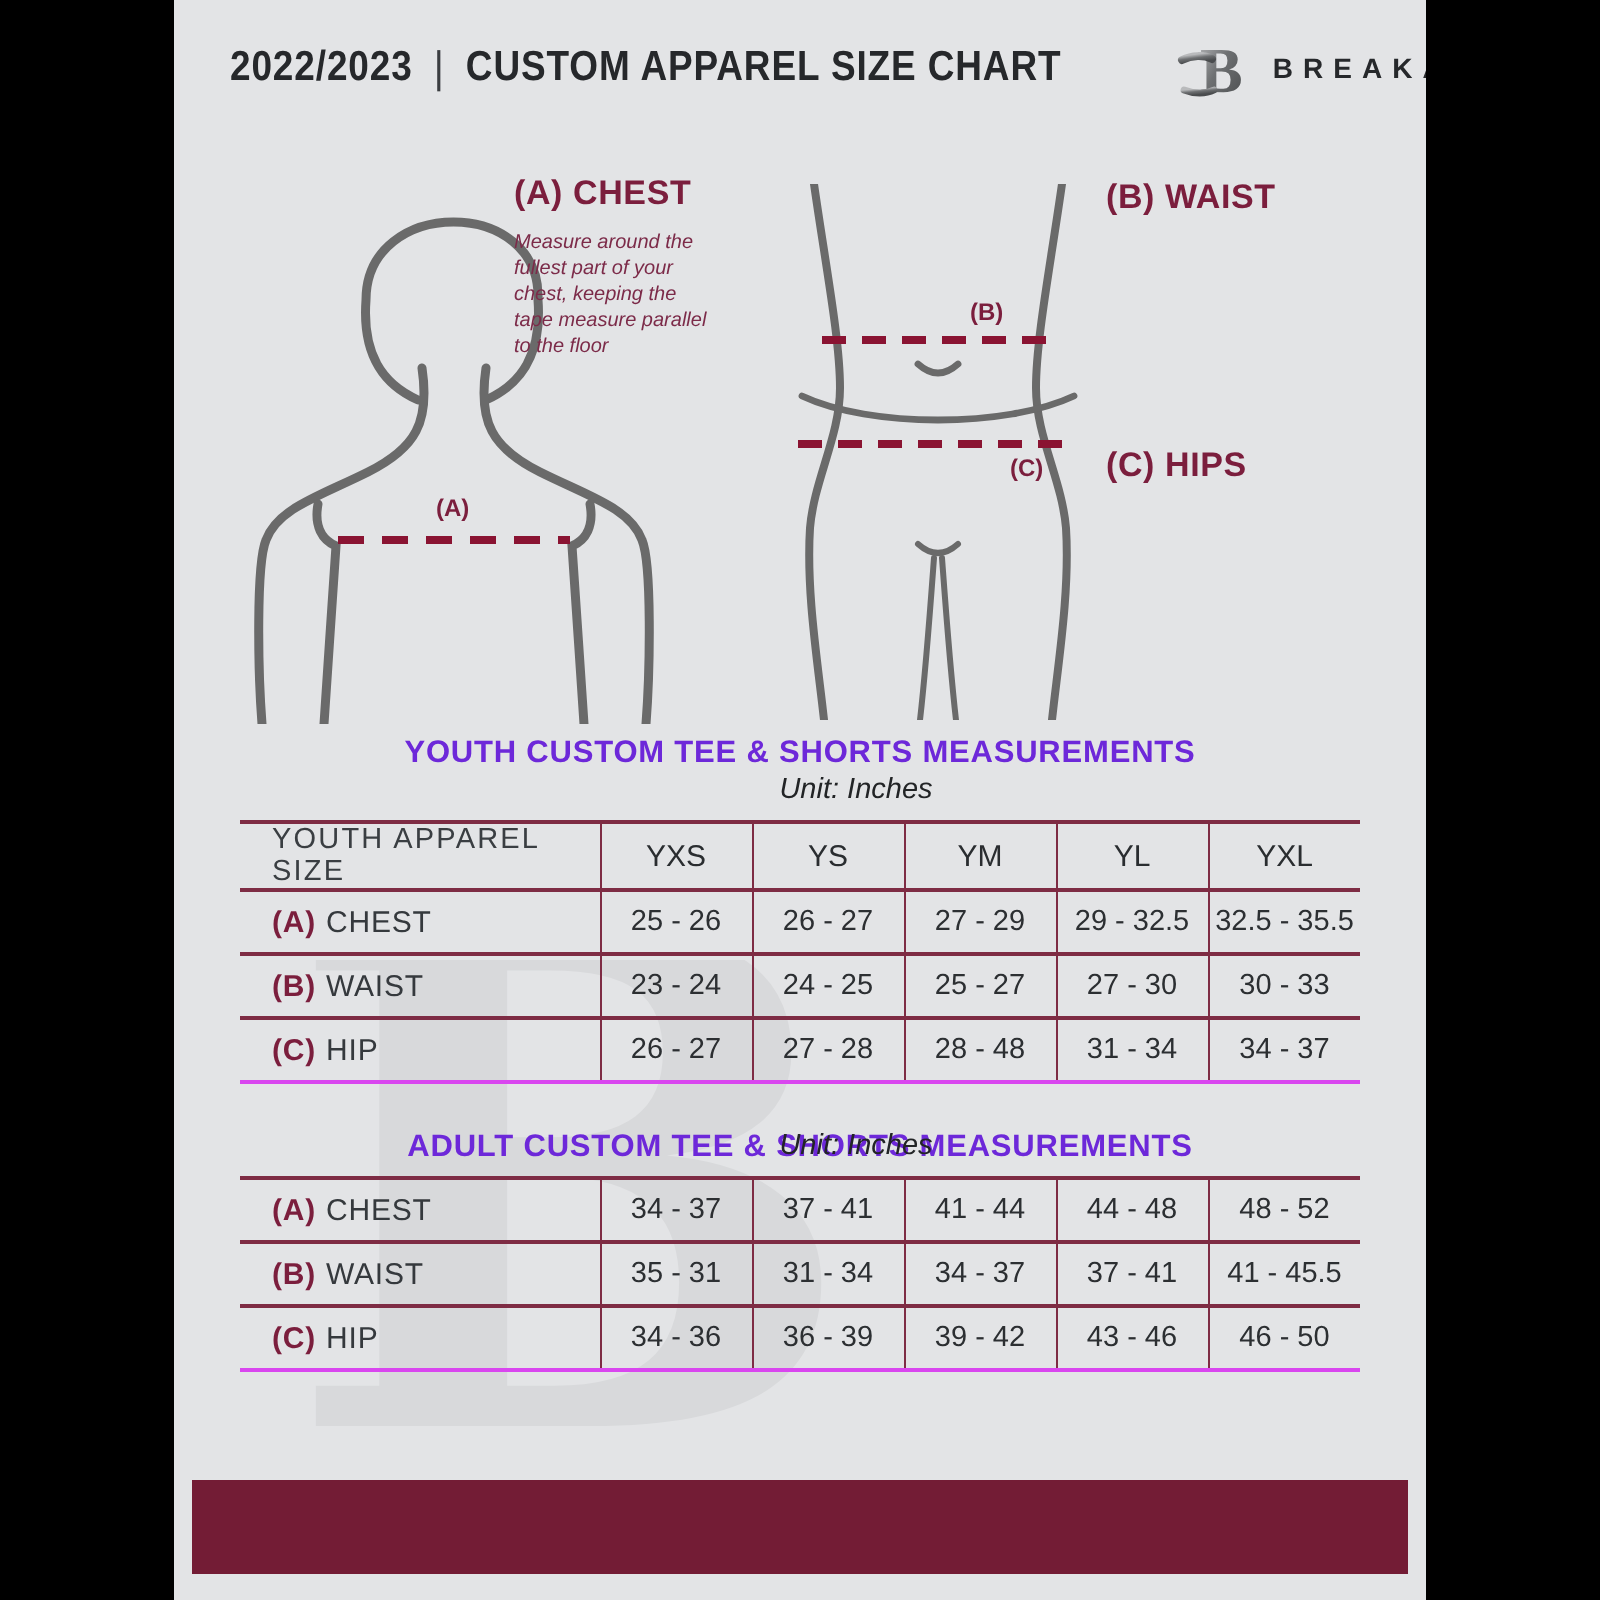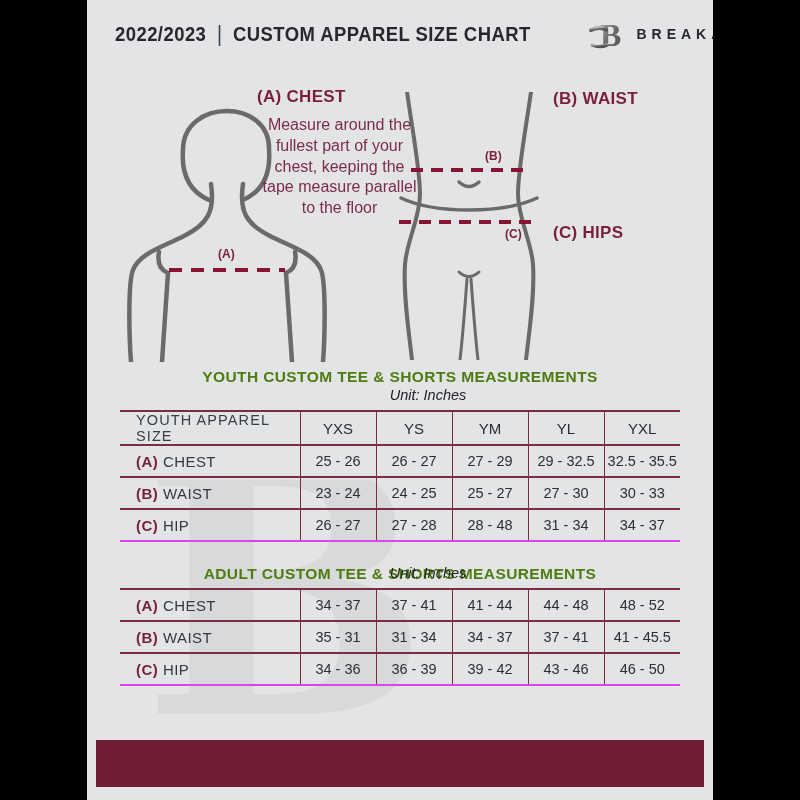--- a/index.html
+++ b/index.html
@@ -26,34 +26,34 @@
   .brand-group{display:flex;align-items:center;gap:9px;}
   .brand-text{
     font-weight:bold;font-size:14px;letter-spacing:5px;color:#26282b;white-space:nowrap;
   }
   
   .desc{position:absolute;z-index:2;}
   .desc h3{
     margin:0;font-size:17px;font-weight:bold;color:#7b1e3d;letter-spacing:.3px;
   }
   .desc p{
-    margin:8px 0 0 0;font-size:16px;color:#7c2b49;
-    line-height:1.3;white-space:pre-line;text-align:center;
+    margin:8px 0 0 0;font-size:10px;font-style:italic;color:#7c2b49;
+    line-height:1.3;white-space:pre-line;
   }
   .desc-a{left:170px;top:87px;width:165px;}
   .desc-b{left:466px;top:89px;width:160px;}
   .desc-c{left:466px;top:223px;width:165px;}
   .fig{position:absolute;z-index:1;}
   #fig-chest{left:38px;top:84px;}
   #fig-waist{left:306px;top:92px;}
   .fig-label{font:bold 12px "Liberation Sans",sans-serif;fill:#7b1e3d;}
   
   .sec-title{
     position:absolute;left:0;width:626px;text-align:center;z-index:2;
-    font-weight:bold;font-size:15.5px;letter-spacing:.4px;color:#4d7c0f;
+    font-weight:bold;font-size:15.5px;letter-spacing:.4px;color:#6d28d9;
   }
   .sec-unit{
     position:absolute;left:0;width:682px;text-align:center;z-index:2;
     font-style:italic;font-size:14.5px;color:#222426;
   }
   #youth-title{top:368px;} #youth-unit{top:387px;}
   #adult-title{top:565px;} #adult-unit{top:565px;}
   
   table.size-table{
     position:absolute;left:33px;width:560px;z-index:2;

